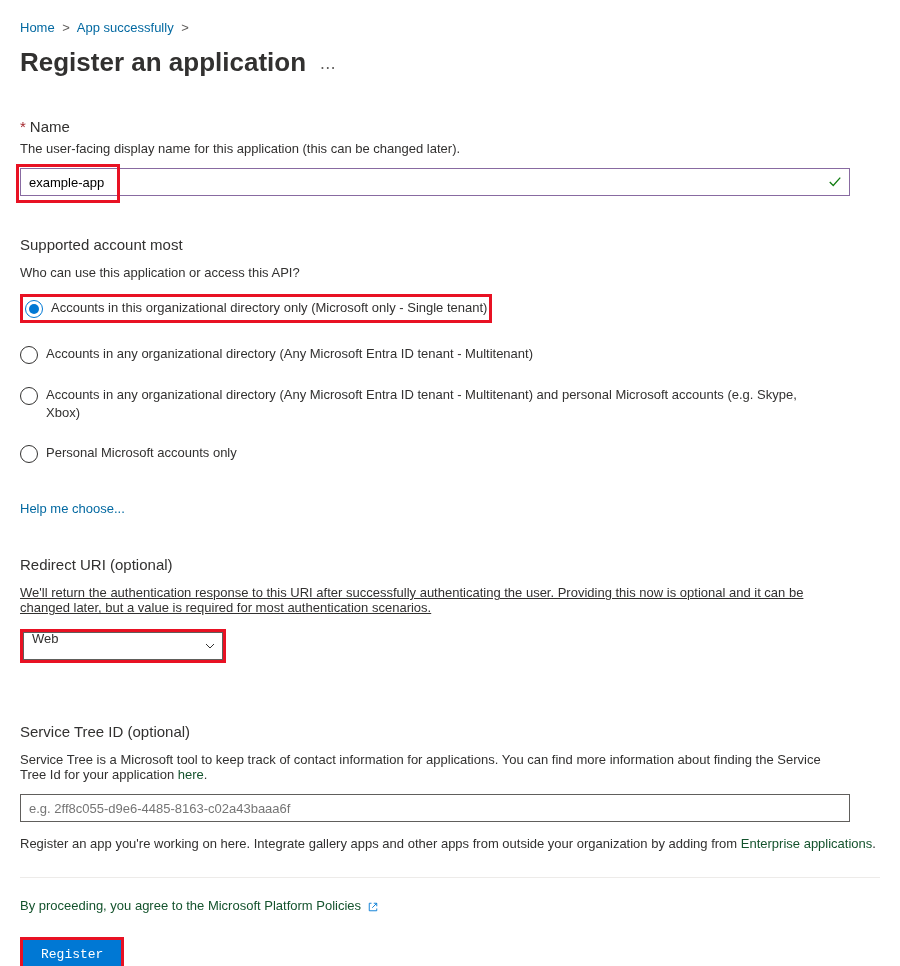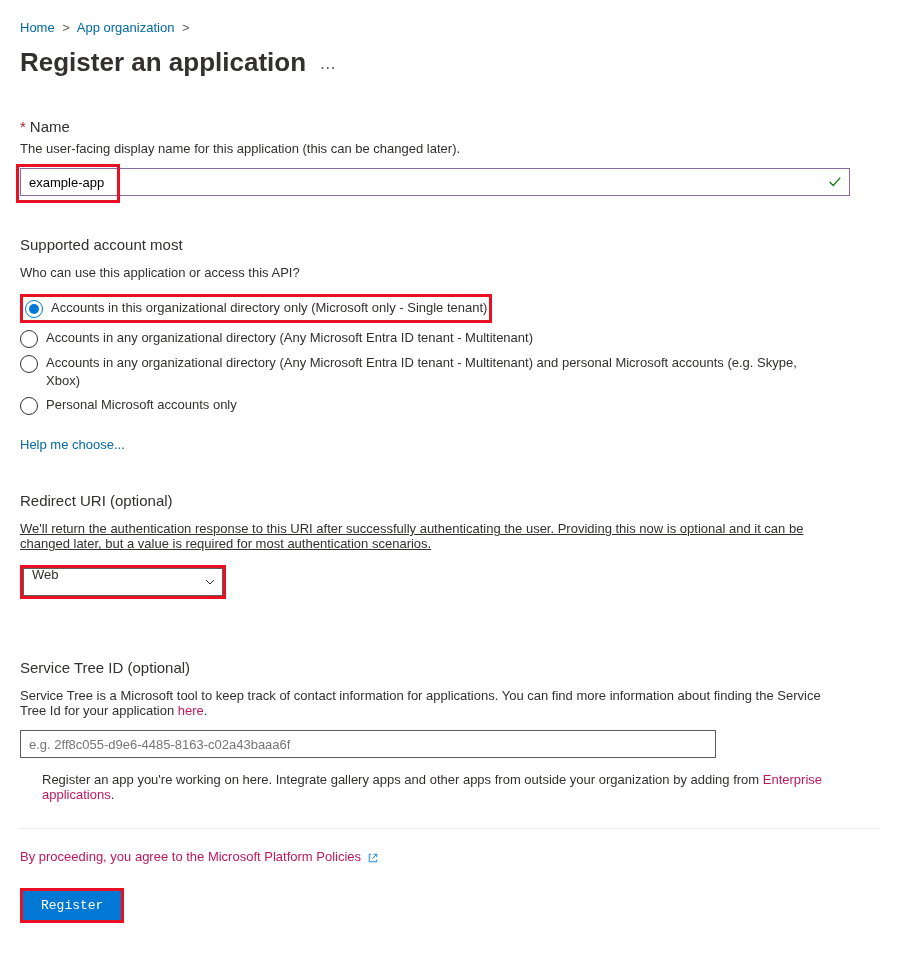--- a/index.html
+++ b/index.html
@@ -56,21 +56,21 @@
     width: 14px;
     height: 14px;
   }
   .check-icon svg { display: block; }
 
   .red-frame { border: 3px solid #e81123; padding: 2px; display: inline-block; }
   .red-frame-tight { border: 3px solid #e81123; display: inline-block; }
 
   .section-title { font-size: 15px; margin: 40px 0 12px 0; }
 
-  .radio-row { display: flex; align-items: flex-start; margin: 6px 0; }
+  .radio-row { display: flex; align-items: flex-start; margin: 22px 0; }
   .radio-circle {
     width: 18px; height: 18px;
     border: 1px solid #323130;
     border-radius: 50%;
     margin-right: 8px;
     flex-shrink: 0;
     display: flex;
     align-items: center;
     justify-content: center;
     margin-top: 1px;
@@ -110,24 +110,24 @@
     height: 28px;
     padding: 4px 28px 4px 8px;
     font-size: 13px;
     border: 1px solid #605e5c;
     outline: none;
     background: #fff;
     font-family: inherit;
   }
   .uri-check { position: absolute; right: 8px; top: 50%; transform: translateY(-50%); width: 14px; height: 14px; }
 
-  .inline-link { color: #be185d; }
+  .inline-link { color: #14532d; }
   .ext-link-icon { width: 12px; height: 12px; vertical-align: middle; margin-left: 2px; }
 
-  .footnote { font-size: 13px; margin-top: 14px; margin-left: 22px; }
+  .footnote { font-size: 13px; margin-top: 14px; }
 
   hr.sep-line { border: none; border-top: 1px solid #edebe9; margin: 26px 0 20px 0; }
 
   .policy-line { font-size: 13px; margin-bottom: 24px; }
 
   .register-btn {
     background: #0078d4;
     color: #fff;
     border: none;
     padding: 7px 18px;
@@ -138,21 +138,21 @@
 </style>
 </head>
 <body>
 
 
 
 
 <div class="breadcrumb">
   <a href="#">Home</a>
   <span class="sep">&gt;</span>
-  <a href="#">App organization</a>
+  <a href="#">App successfully</a>
   <span class="sep">&gt;</span>
 </div>
 
 
 <h1 class="page-title">Register an application</h1>
 <span class="ellipsis-btn">⋯</span>
 
 
 <div class="field-label">
   <span class="required-star">*</span><span>Name</span>
@@ -217,21 +217,21 @@
     </div>
   </span>
 </div>
 
 
 <div class="section-title" style="margin-top:60px;">Service Tree ID (optional)</div>
 <div class="field-desc" style="max-width:830px;">
   <span>Service Tree is a Microsoft tool to keep track of contact information for applications. You can find more information about finding the Service Tree Id for your application </span><a href="#" class="inline-link">here</a><span>.</span>
 </div>
 
-<input type="text" class="text-input" style="width: 696px;" placeholder="e.g. 2ff8c055-d9e6-4485-8163-c02a43baaa6f">
+<input type="text" class="text-input" style="width: 830px;" placeholder="e.g. 2ff8c055-d9e6-4485-8163-c02a43baaa6f">
 
 <div class="footnote">
   <span>Register an app you're working on here. Integrate gallery apps and other apps from outside your organization by adding from </span><a href="#" class="inline-link">Enterprise applications</a><span>.</span>
 </div>
 
 <hr class="sep-line">
 
 <div class="policy-line">
   <a href="#" class="inline-link">By proceeding, you agree to the Microsoft Platform Policies</a>
   <span>

